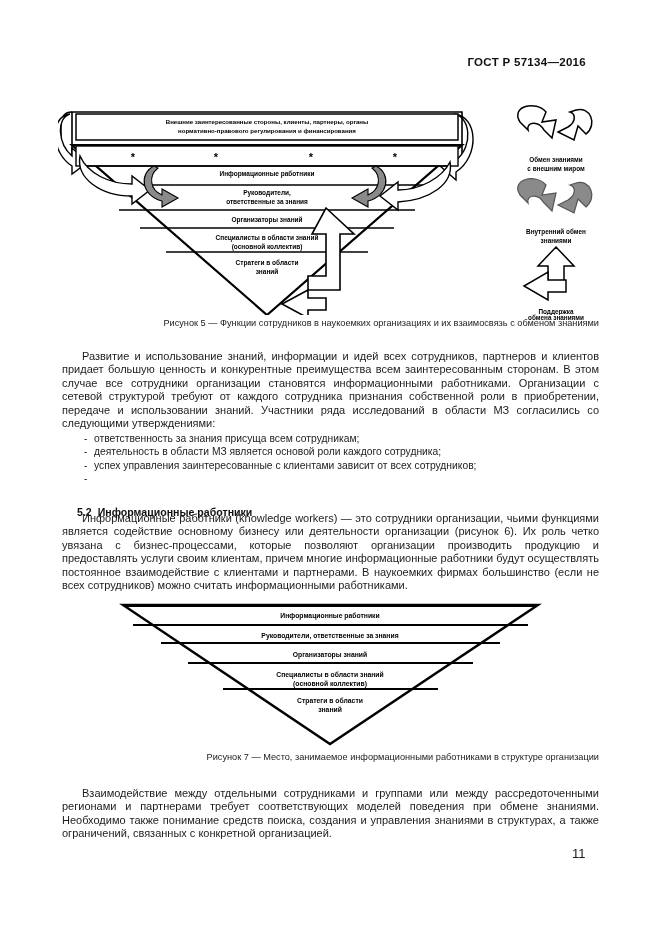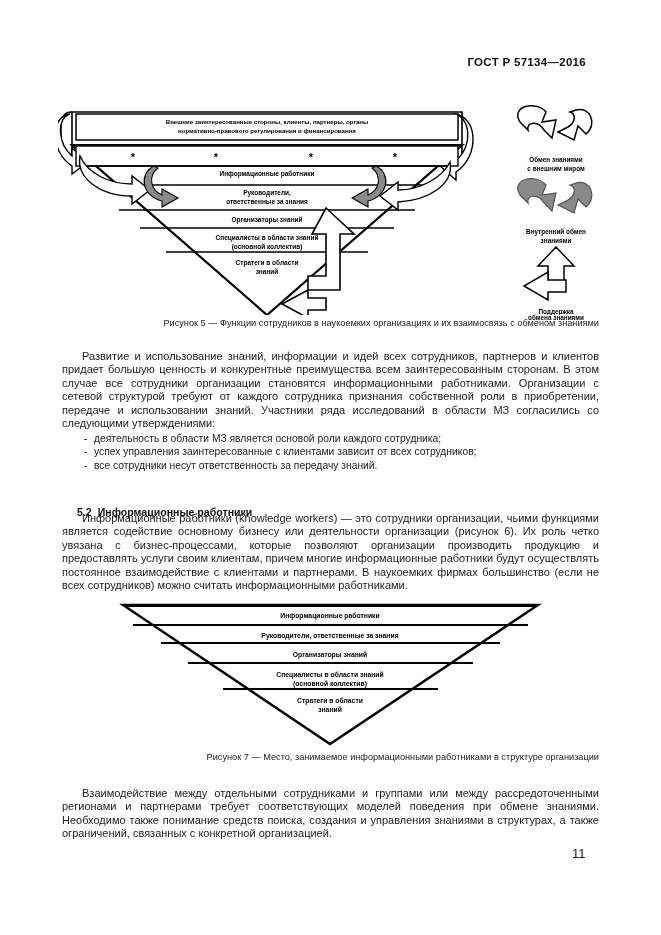--- a/index.html
+++ b/index.html
@@ -202,32 +202,32 @@
 <div class="content caption" style="top:318px;">Рисунок 5 — Функции сотрудников в наукоемких организациях и их взаимосвязь с обменом знаниями</div>
 
 <div class="content" style="top:350px;">
   <p class="body">Развитие и использование знаний, информации и идей всех сотрудников, партнеров и клиентов придает большую ценность и конкурентные преимущества всем заинтересованным сторонам. В этом случае все сотрудники организации становятся информационными работниками. Организации с сетевой структурой требуют от каждого сотрудника признания собственной роли в приобретении, передаче и использовании знаний. Участники ряда исследований в области МЗ согласились со следующими утверждениями:</p>
 </div>
 
 <div class="content" style="top:432px;">
   <ul class="dashlist">
     <li>
       <span class="dash">-</span>
+      <span>ответственность за знания присуща всем сотрудникам;</span>
     </li>
     <li>
       <span class="dash">-</span>
       <span>деятельность в области МЗ является основой роли каждого сотрудника;</span>
     </li>
     <li>
       <span class="dash">-</span>
       <span>успех управления заинтересованные с клиентами зависит от всех сотрудников;</span>
     </li>
     <li>
       <span class="dash">-</span>
-      <span>все сотрудники несут ответственность за передачу знаний.</span>
     </li>
   </ul>
 </div>
 
 <div class="content" style="top:491px;">
   <h2 class="section">
     <span>5.2</span>&nbsp;&nbsp;<span>Информационные работники</span>
   </h2>
 </div>
 

